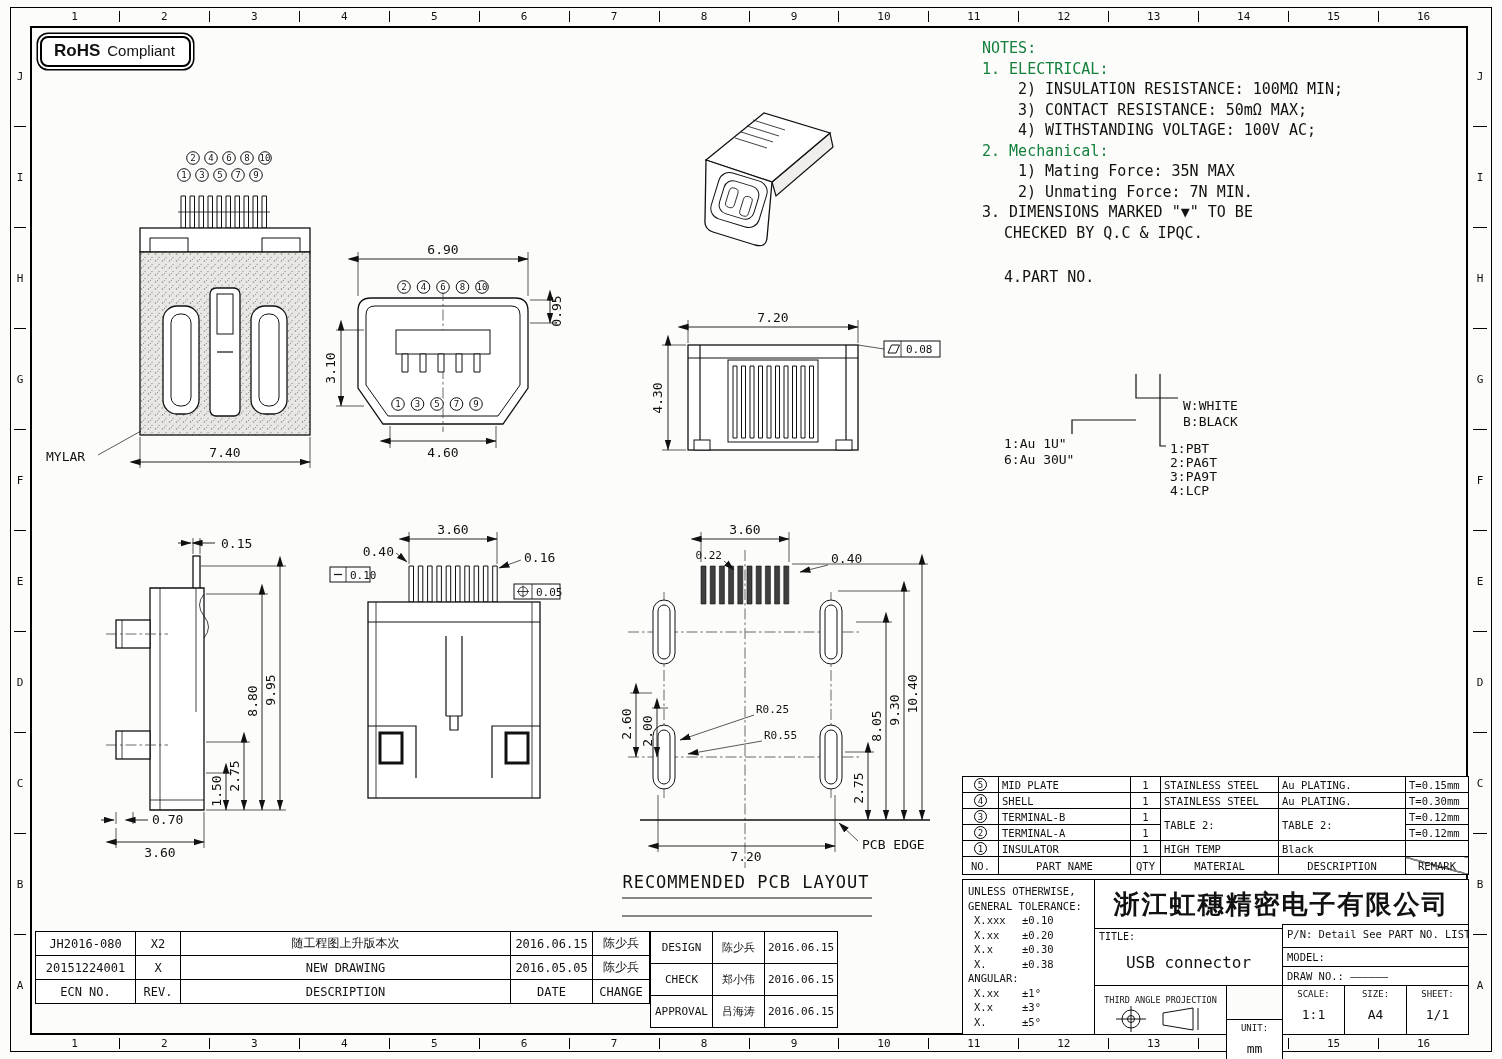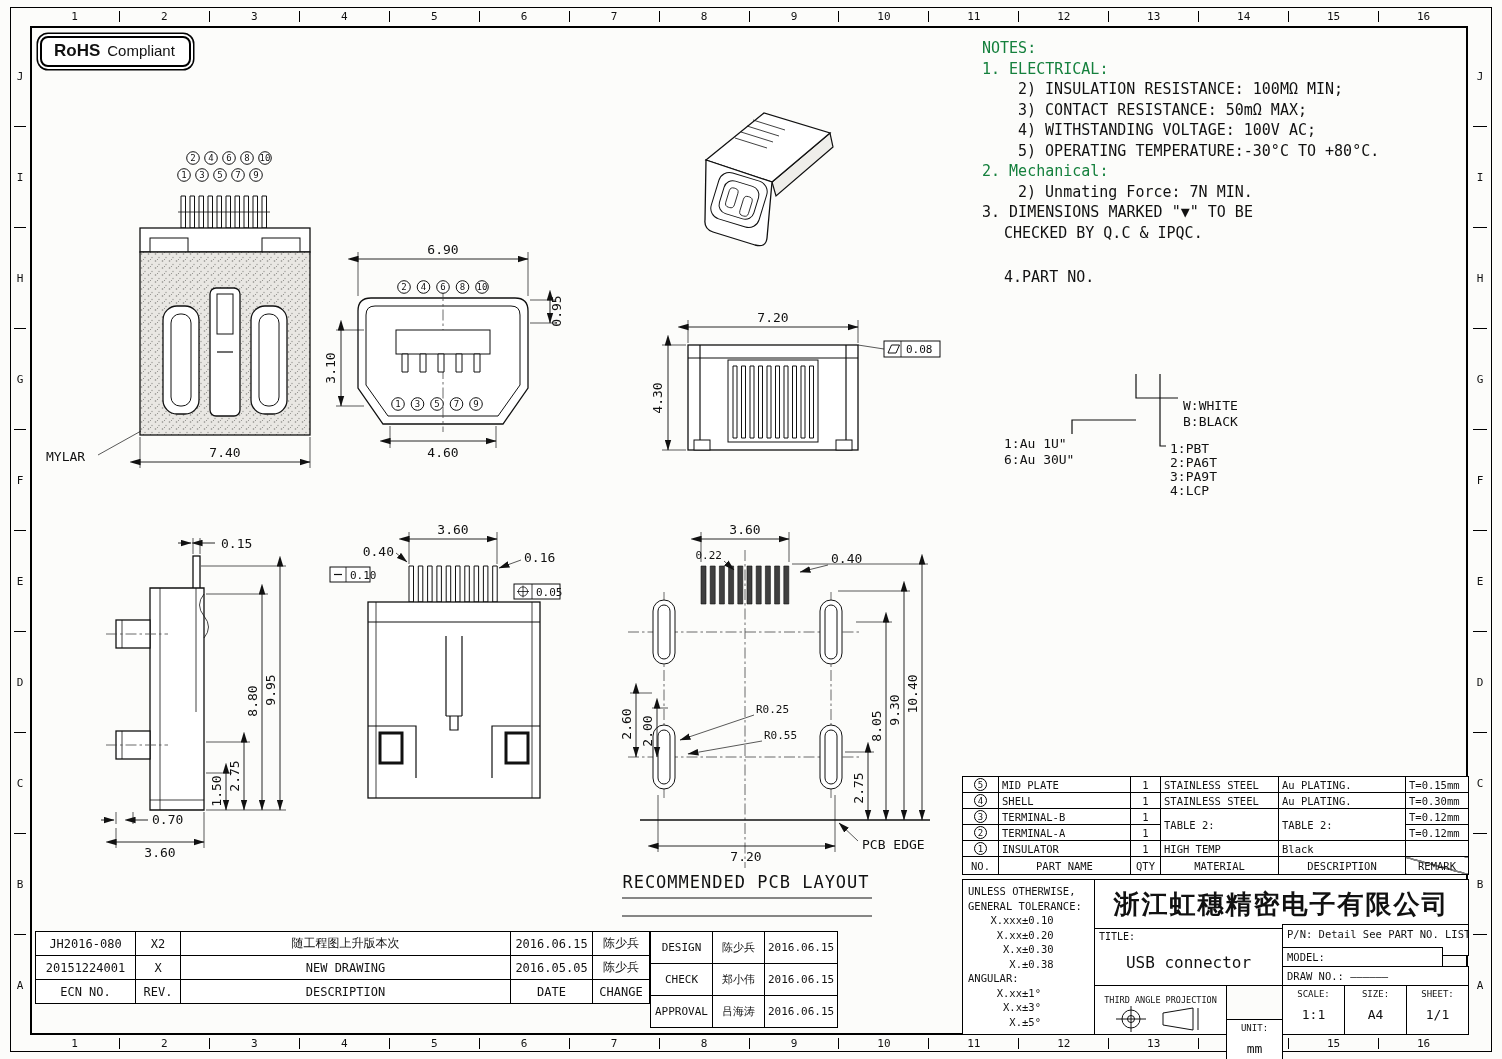--- a/index.html
+++ b/index.html
@@ -73,21 +73,21 @@
 
   .rev { left:35px; top:931px; font-size:12px; }
   .rev td { height:24px; padding:0 4px; text-align:center; white-space:nowrap; }
   .appr { left:650px; top:931px; font-size:11px; }
   .appr td { height:32px; padding:0 3px; text-align:center; white-space:nowrap; }
 
   
   .cell { position:absolute; border:1px solid #000; background:#fff; font-size:10.5px; overflow:hidden; }
   .tol { padding:4px 5px; line-height:14.5px; font-size:10.5px; }
   .tol-row { display:flex; padding-left:6px; }
-  .tol-row span:first-child { width:48px;text-align:right; }
+  .tol-row span:first-child { width:48px; }
   .company { display:flex; align-items:center; justify-content:center;
              font-family:"Liberation Sans", sans-serif; font-weight:bold; font-size:26px; letter-spacing:2px; }
   .tcell-label { position:absolute; left:4px; top:2px; font-size:10px; }
   .title-main { position:absolute; left:0; right:0; top:24px; text-align:center; font-size:16px; }
   .smallcell { padding:3px 4px; font-size:10.5px; white-space:nowrap; }
   .bstrip { text-align:center; }
   .bstrip .lab { font-size:9px; margin-top:3px; }
   .bstrip .val { font-size:13px; margin-top:8px; }
   .proj-text { font-size:8.5px; text-align:center; margin-top:9px; white-space:nowrap; }
 </style>
@@ -431,22 +431,22 @@
   <div class="rohs">
     <span class="rohs-b">RoHS</span><span class="rohs-n">Compliant</span>
   </div>
 
   <div class="notes">
     <div class="nl hd">NOTES:</div>
     <div class="nl hd">1. ELECTRICAL:</div>
     <div class="nl it">2) INSULATION RESISTANCE: 100MΩ MIN;</div>
     <div class="nl it">3) CONTACT RESISTANCE: 50mΩ MAX;</div>
     <div class="nl it">4) WITHSTANDING VOLTAGE: 100V AC;</div>
-    <div class="nl it">5) OPERATING TEMPERATURE:-30°C TO +80°C.</div>
     <div class="nl hd">2. Mechanical:</div>
+    <div class="nl it">1) Mating Force: 35N MAX</div>
     <div class="nl it">2) Unmating Force: 7N MIN.</div>
     <div class="nl">3. DIMENSIONS MARKED "▼" TO BE</div>
     <div class="nl it2">CHECKED BY Q.C &amp; IPQC.</div>
     <div class="nl it2 sp">4.PART NO.</div>
   </div>
 
   <div class="legend-item" style="left:1183px;top:398px;">W:WHITE</div>
   <div class="legend-item" style="left:1183px;top:414px;">B:BLACK</div>
   <div class="legend-item" style="left:1004px;top:436px;">1:Au 1U"</div>
   <div class="legend-item" style="left:1004px;top:452px;">6:Au 30U"</div>
@@ -548,21 +548,21 @@
       </div>
   </div>
 
   <div class="cell company" style="left:1094px;top:879px;width:375px;height:50px;">浙江虹穗精密电子有限公司</div>
 
   <div class="cell" style="left:1094px;top:928px;width:189px;height:58px;">
     <div class="tcell-label">TITLE:</div>
     <div class="title-main">USB connector</div>
   </div>
   <div class="cell smallcell" style="left:1282px;top:924px;width:187px;height:32px;">P/N: Detail See PART NO. LIST</div>
-  <div class="cell smallcell" style="left:1282px;top:947px;width:161px;height:20px;">MODEL:</div>
+  <div class="cell smallcell" style="left:1282px;top:947px;width:187px;height:20px;">MODEL:</div>
   <div class="cell smallcell" style="left:1282px;top:966px;width:187px;height:21px;">
     <span>DRAW NO.:</span>
     <span>——————</span>
   </div>
   <div class="cell bstrip" style="left:1094px;top:985px;width:133px;height:50px;">
     <div class="proj-text">THIRD ANGLE PROJECTION</div>
     <svg width="120" height="30">
       <g stroke="#111" fill="none" stroke-width="1">
         <circle cx="30" cy="14" r="9"></circle>
         <circle cx="30" cy="14" r="3.5"></circle>

